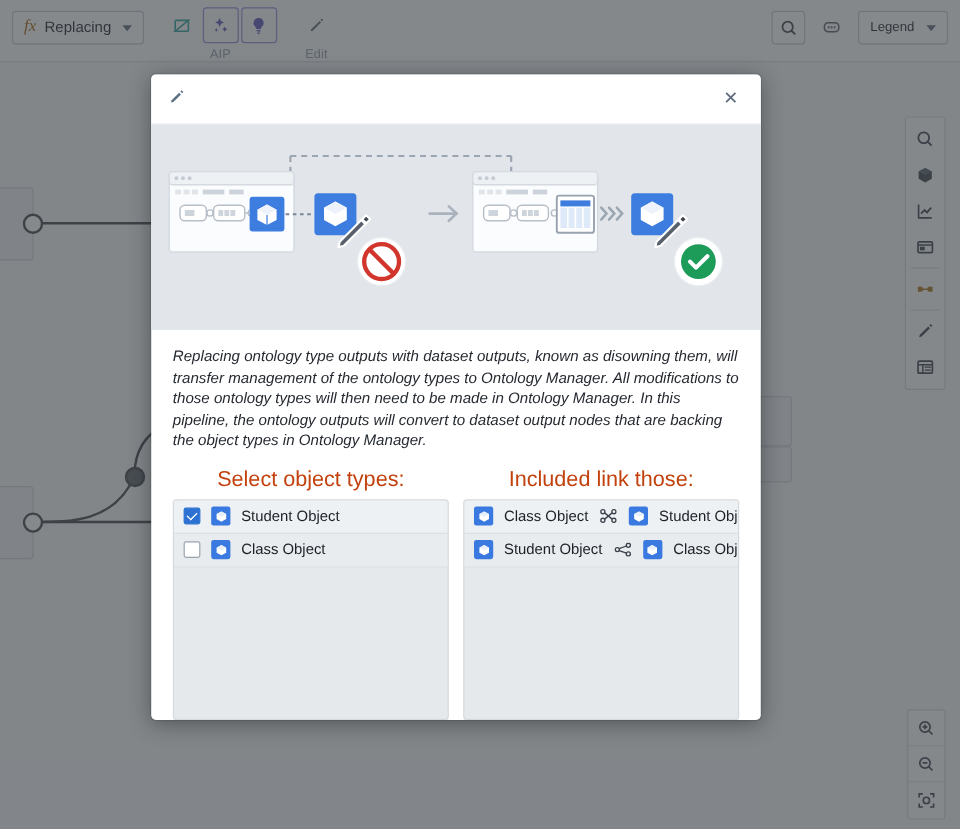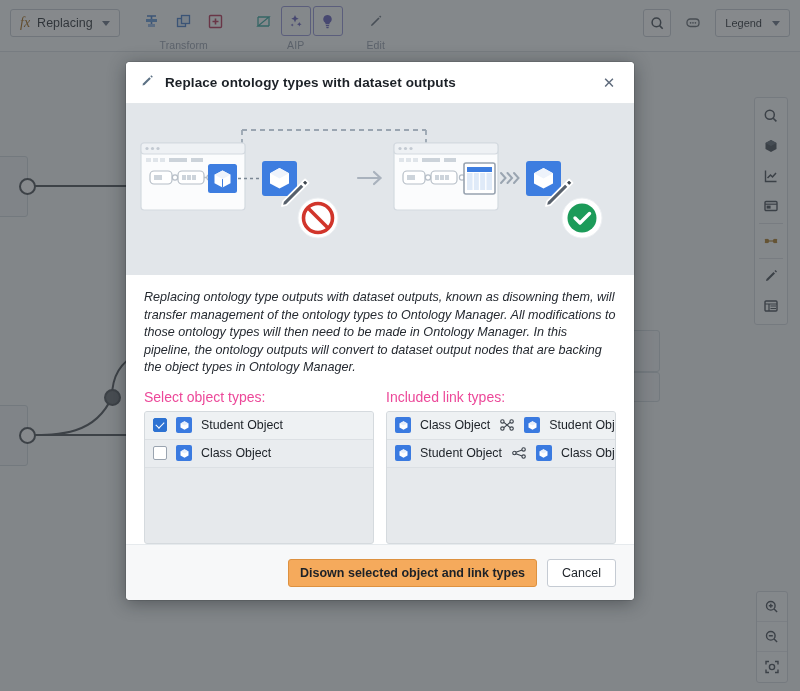--- a/index.html
+++ b/index.html
@@ -95,21 +95,21 @@
   }
   .illus svg { position:absolute; left:0; top:0; }
 
   .body-text {
     padding:14px 18px 12px 18px;
     font-size:12.6px; line-height:17.5px; color:#252a31;font-style:italic;
   }
 
   .panels { display:flex; gap:12px; padding:0 18px; flex:1 1 auto; min-height:0; }
   .panel { flex:1 1 0; display:flex; flex-direction:column; min-width:0; }
-  .panel-label { font-size:14px; color:#ec4899; margin-bottom:6px; }
+  .panel-label { font-size:18px; color:#c2410c; margin-bottom:6px;text-align:center; }
   .listbox {
     flex:1 1 auto; background:#e6e9ec; border:1px solid #d5dade; border-radius:3px;
     overflow:hidden; min-height:0;
   }
   .row {
     display:flex; align-items:center; gap:9px;
     height:28px; padding:0 8px;
     background:#eef1f3; border-bottom:1px solid #dce0e4;
     font-size:12.4px; color:#1c2127; white-space:nowrap;
   }
@@ -149,48 +149,20 @@
 
   <div class="toolbar">
     <div class="tb-left">
 
       <div class="reusables">
         <span class="fx">fx</span>
         <span>Replacing</span>
         <span class="caret"></span>
       </div>
 
-      <div class="tb-group">
-        <div class="tb-icons">
-          <div class="tb-btn">
-            <svg width="17" height="17" viewBox="0 0 17 17">
-                <g stroke="#3b74c4" stroke-width="1.6" fill="none">
-              <path d="M4 3h9M8.5 3v11"></path>
-                  <rect x="3" y="6" width="11" height="3" fill="#5b93d8" stroke="none"></rect>
-              <rect x="5" y="11" width="7" height="3" fill="#8fb4e4" stroke="none"></rect>
-                </g>
-              </svg>
-          </div>
-          <div class="tb-btn">
-            <svg width="17" height="17" viewBox="0 0 17 17">
-                <g stroke="#3b74c4" stroke-width="1.3" fill="#dce9f8">
-              <rect x="2.5" y="5.5" width="8" height="8"></rect>
-                  <rect x="6.5" y="2.5" width="8" height="8"></rect>
-                </g>
-              </svg>
-          </div>
-          <div class="tb-btn">
-            <svg width="17" height="17" viewBox="0 0 17 17">
-                <rect x="2.5" y="2.5" width="12" height="12" rx="1" fill="none" stroke="#b3264b" stroke-width="1.4"></rect>
-              <path d="M8.5 5.5v6M5.5 8.5h6" stroke="#b3264b" stroke-width="1.6"></path>
-              </svg>
-          </div>
-        </div>
-        <div class="tb-label">Transform</div>
-      </div>
 
       <div class="tb-group">
         <div class="tb-icons">
           <div class="tb-btn">
             <svg width="17" height="17" viewBox="0 0 17 17">
                 <path d="M3 4h11l-11 9h11" fill="none" stroke="#2aa198" stroke-width="1.3"></path>
               <path d="M3 13V4M14 4v9" stroke="#2aa198" stroke-width="1.3"></path>
               </svg>
           </div>
           <div class="tb-btn boxed">
@@ -345,21 +317,20 @@
 
 <div class="modal">
 
   <div class="modal-head">
     <span>
       <svg width="15" height="15" viewBox="0 0 15 15">
           <path d="M2.5 12.5l2-.5 6.3-6.3-1.5-1.5-6.3 6.3z" fill="#5c7184"></path>
         <path d="M10.3 3.2l1.5 1.5 1-1-1.5-1.5z" fill="#5c7184"></path>
         </svg>
     </span>
-    <span class="modal-title">Replace ontology types with dataset outputs</span>
     <span class="modal-close">✕</span>
   </div>
 
   <div class="illus">
     <svg width="508" height="171" viewBox="0 0 508 171">
 
       <path d="M116 26 H 300" stroke="#9aa5b1" stroke-width="1.8" stroke-dasharray="5 4" fill="none"></path>
       <path d="M116 26 V 72" stroke="#9aa5b1" stroke-width="1.8" stroke-dasharray="5 4" fill="none"></path>
       <path d="M300 26 V 50" stroke="#9aa5b1" stroke-width="1.8" stroke-dasharray="5 4" fill="none"></path>
       <path d="M295 50 l5 7 5-7" fill="none" stroke="#9aa5b1" stroke-width="1.8"></path>
@@ -487,21 +458,21 @@
                 <path d="M5.5 1.2l4 2.2v4.2l-4 2.2-4-2.2V3.4z" fill="#fff"></path>
               <path d="M5.5 1.2l4 2.2-4 2.2-4-2.2z" fill="#e6eefa"></path>
               </svg>
           </span>
           <span>Class Object</span>
         </div>
       </div>
     </div>
 
     <div class="panel">
-      <div class="panel-label">Included link types:</div>
+      <div class="panel-label">Included link those:</div>
       <div class="listbox">
         <div class="row">
           <span class="cube-badge">
             <svg width="11" height="11" viewBox="0 0 11 11">
                 <path d="M5.5 1.2l4 2.2v4.2l-4 2.2-4-2.2V3.4z" fill="#fff"></path>
               <path d="M5.5 1.2l4 2.2-4 2.2-4-2.2z" fill="#e6eefa"></path>
               </svg>
           </span>
           <span>Class Object</span>
           <span class="link-mid">
@@ -546,17 +517,13 @@
                 <path d="M5.5 1.2l4 2.2v4.2l-4 2.2-4-2.2V3.4z" fill="#fff"></path>
               <path d="M5.5 1.2l4 2.2-4 2.2-4-2.2z" fill="#e6eefa"></path>
               </svg>
           </span>
           <span>Class Object</span>
         </div>
       </div>
     </div>
   </div>
 
-  <div class="footer">
-    <button class="btn-primary">Disown selected object and link types</button>
-    <button class="btn-secondary">Cancel</button>
-  </div>
 </div>
 
 </body></html>

